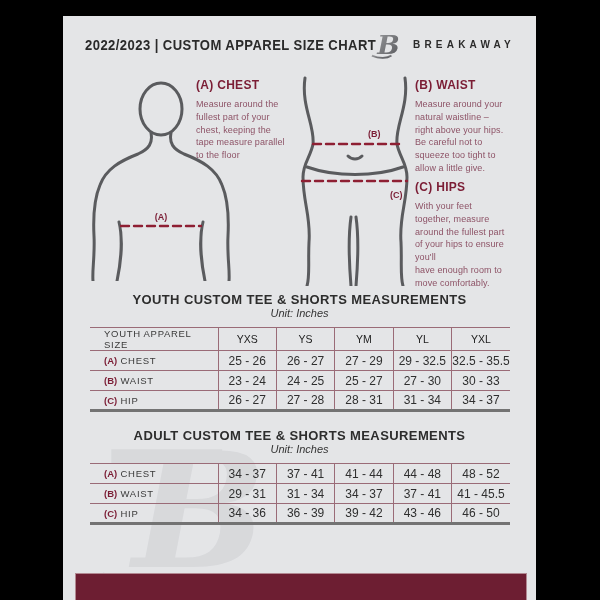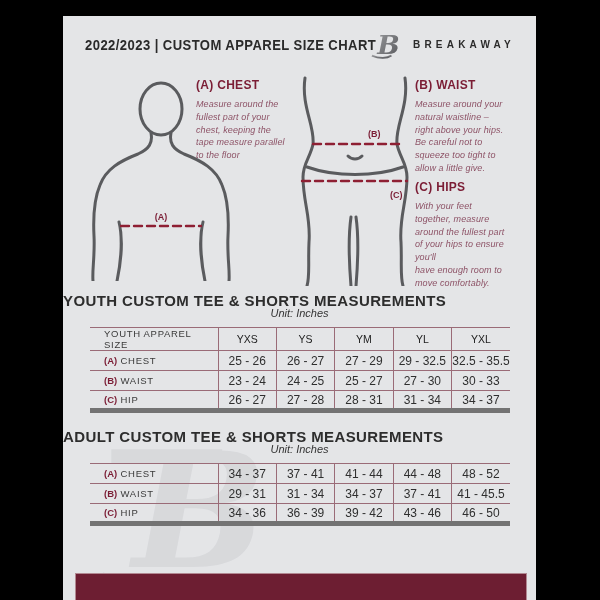--- a/index.html
+++ b/index.html
@@ -24,48 +24,48 @@
   .hdr-brand {
     left:350px; top:23px; font-size:10px; font-weight:bold; color:#2b2b2b;
     letter-spacing:4.2px; white-space:nowrap;
   }
 
   
   .instr-h {
     font-size:12px; font-weight:bold; color:#7b1d35; letter-spacing:0.3px;
   }
   .instr-b {
-    margin-top:6px; font-size:9px; font-style:italic; color:#8d5266;
+    margin-top:6px; font-size:9px; color:#8d5266;
     line-height:1.42; white-space:pre-line; letter-spacing:0.1px;
   }
   #instr-chest { left:133px; top:62px; width:118px; }
   #instr-waist { left:352px; top:62px; width:112px; }
   #instr-hips  { left:352px; top:164px; width:118px; }
 
   
   .fig path, .fig ellipse { fill:none; stroke:#5a5b5e; stroke-width:3;
     stroke-linecap:round; }
   .fig .dash { stroke:#8e1f33; stroke-width:2.4; stroke-dasharray:8 5; }
   .fig text { font-family:"Liberation Sans",sans-serif; font-size:9px;
     font-weight:bold; fill:#7b1d35; }
 
   
   .sec-title {
-    left:0; width:473px; font-size:15px; font-weight:bold;
+    left:0; width:473px; text-align:center; font-size:13px; font-weight:bold;
     color:#2d2d2d; letter-spacing:0.4px;
   }
   .sec-unit {
     left:0; width:473px; text-align:center; font-size:11px; font-style:italic;
     color:#333;
   }
 
   
   .size-table {
     border-collapse:collapse; table-layout:fixed; width:420px;
-    border-top:1px solid #9a6b77; border-bottom:5px solid #737373;
+    border-top:1px solid #9a6b77; border-bottom:3px solid #737373;
     position:relative; z-index:2;
   }
   .size-table td { height:20px; padding:0; font-size:12px; color:#2f2f2f; }
   .size-table tr + tr td { border-top:1px solid #9a6b77; }
   .size-table td.v { border-left:1px solid #9a6b77; text-align:center; }
   .size-table td.lbl { padding-left:14px; letter-spacing:0.7px; font-size:9.5px;
     color:#3a3a3a; }
   .size-table tr.hrow td.v { font-weight:normal; font-size:10.5px; color:#222; }
   .size-table td.lbl b.key { color:#7b1d35; font-weight:bold; letter-spacing:0; }
   .tbl-wrap { left:27px; z-index:2; }

